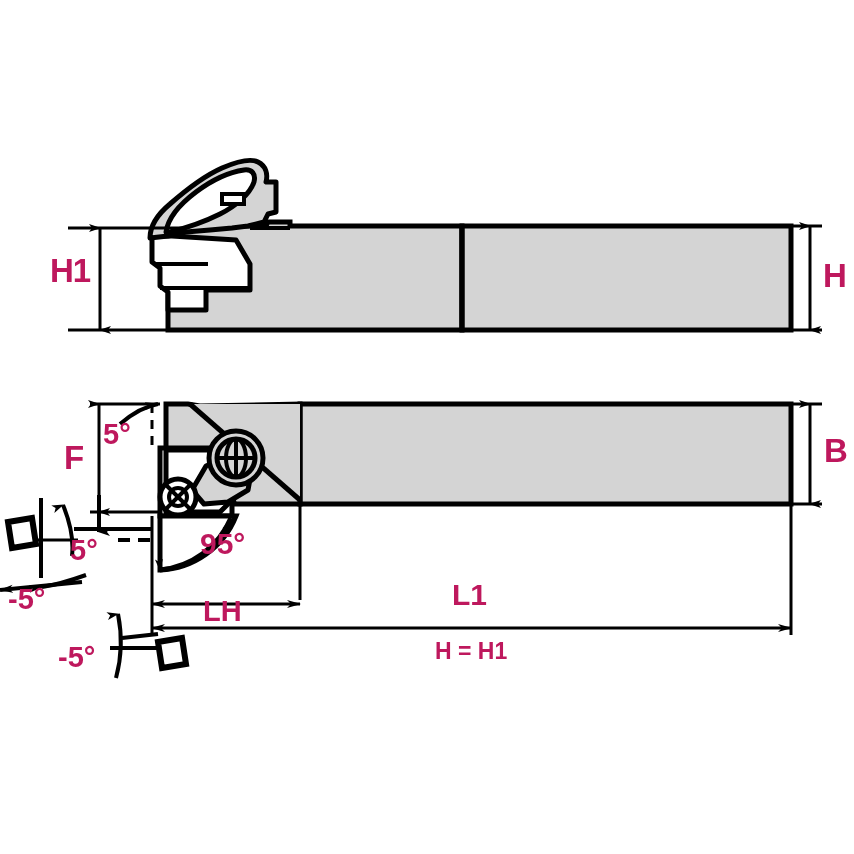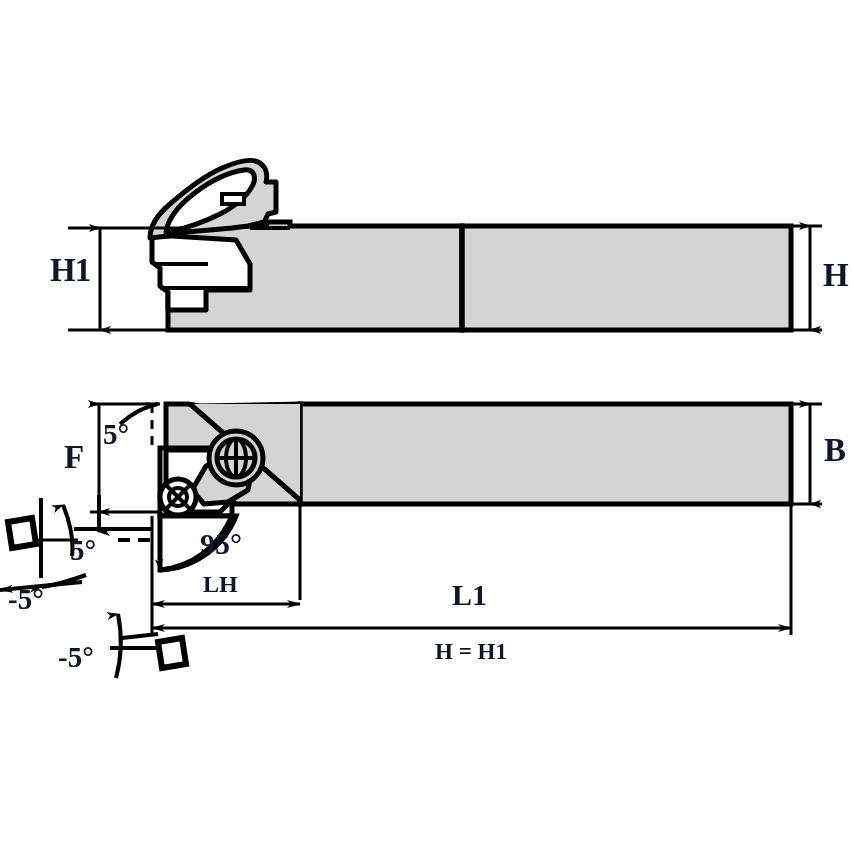--- a/index.html
+++ b/index.html
@@ -6,37 +6,37 @@
   #stage{
     position:relative;
     width:854px;height:854px;
     background:#ffffff;
     font-family:"Liberation Sans", sans-serif;
     overflow:hidden;
   }
   #stage svg{position:absolute;left:0;top:0;}
   .lbl{
     position:absolute;
-    font-family:Liberation Serif, serif;
+    font-family:Liberation Sans, sans-serif;
     font-weight:700;
-    color:#0f172a;
+    color:#be185d;
     white-space:nowrap;
     line-height:1;
     user-select:none;
   }
   .lbl-h1{left:50px;top:254px;font-size:33px;letter-spacing:-1px;}
   .lbl-h {left:823px;top:259px;font-size:33px;}
   .lbl-b {left:824px;top:434px;font-size:33px;}
   .lbl-f {left:64px;top:441px;font-size:33px;}
   .lbl-a5top{left:103px;top:420px;font-size:29px;}
   .lbl-am5a{left:8px;top:585px;font-size:29px;}
   .lbl-a5b{left:70px;top:536px;font-size:29px;}
   .lbl-am5b{left:58px;top:643px;font-size:29px;}
   .lbl-95{left:200px;top:529px;font-size:30px;}
-  .lbl-lh{left:203px;top:572px;font-size:24px;}
+  .lbl-lh{left:203px;top:597px;font-size:29px;}
   .lbl-l1{left:452px;top:580px;font-size:30px;}
   .lbl-hh1{left:435px;top:640px;font-size:23px;}
 </style>
 </head>
 <body>
 
 <div id="stage">
 
   <svg width="854" height="854" viewBox="0 0 854 854">
 

